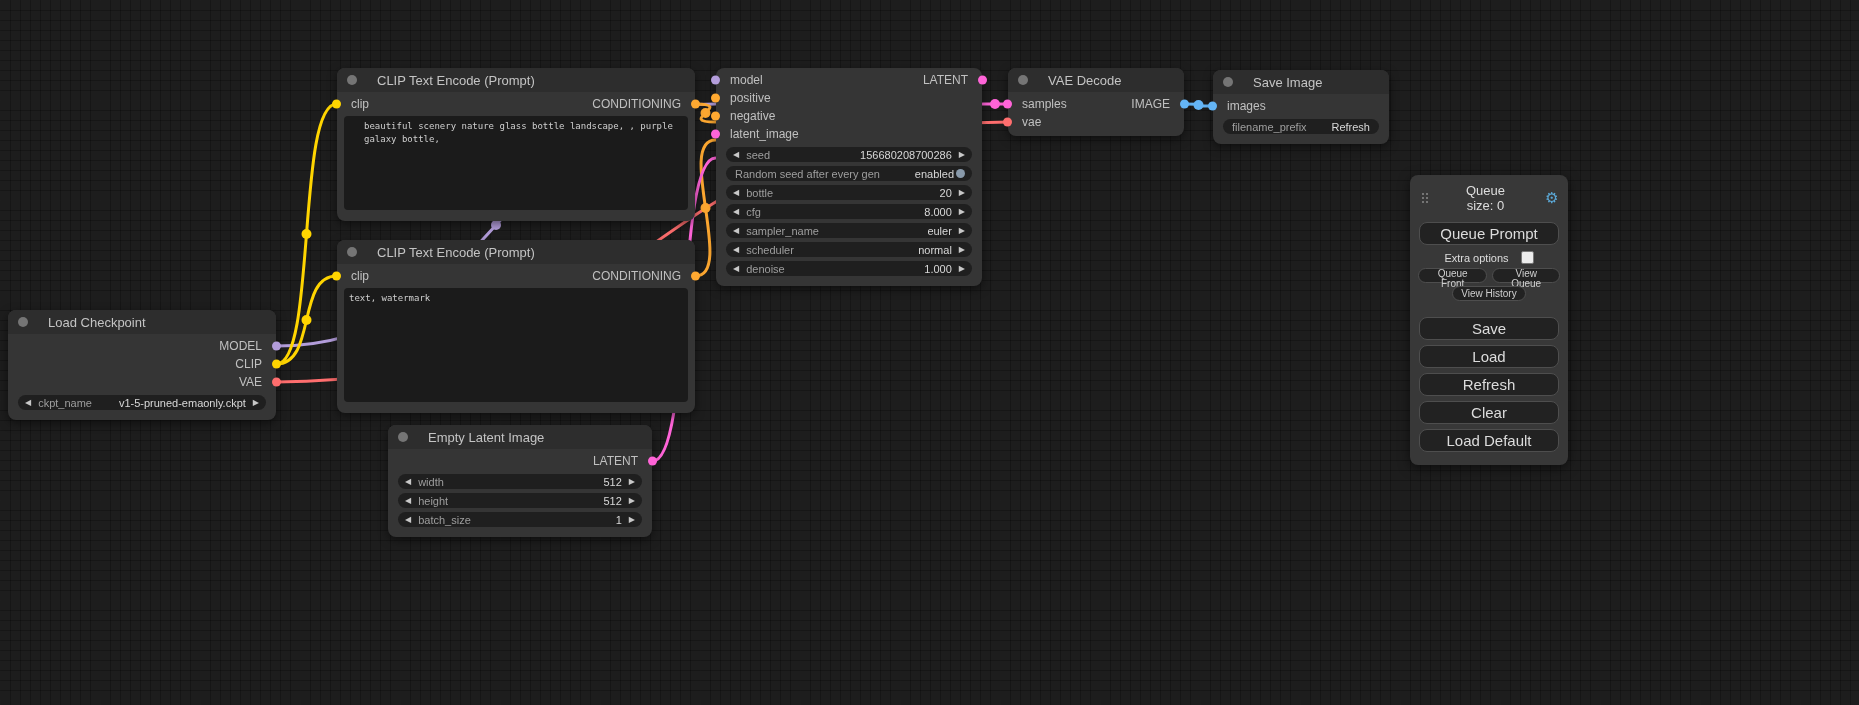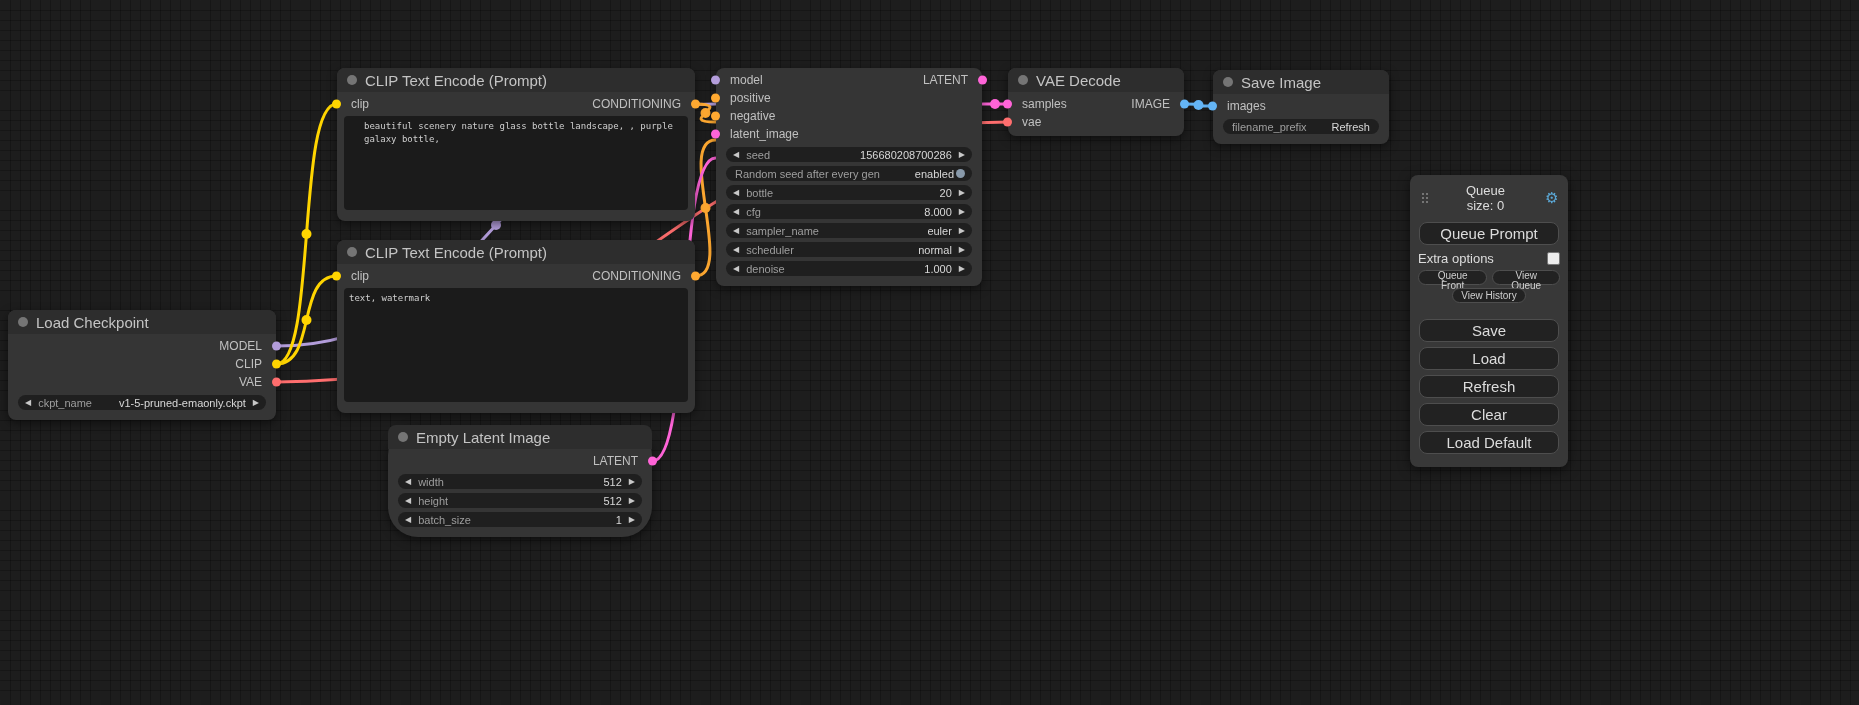--- a/index.html
+++ b/index.html
@@ -19,23 +19,23 @@
 
   
   .node {
     position: absolute; z-index: 2;
     background: #353535;
     border-radius: 8px;
     box-shadow: 0 3px 10px rgba(0,0,0,0.5);
     color: #c8c8c8;
   }
   .node-title {
-    height: 24px; display: flex; align-items: center; gap: 8px;
+    height: 24px; display: flex; align-items: center; gap: 20px;
     background: #2d2d2d; border-radius: 8px 8px 0 0;
-    padding: 0 10px; font-size: 15px; color: #c4c4c4; white-space: nowrap; text-align: center;
+    padding: 0 10px; font-size: 13px; color: #c4c4c4; white-space: nowrap; text-align: center;
   }
   .title-dot { width: 10px; height: 10px; border-radius: 50%; flex: 0 0 auto; }
   .node-body { padding-top: 3px; padding-bottom: 6px; }
   .io-row {
     position: relative; height: 18px;
     display: flex; align-items: center; justify-content: space-between;
     padding: 0 14px; font-size: 12px; color: #c0c0c0;
   }
   .io-in, .io-out { display: flex; align-items: center; }
   .dot { width: 9px; height: 9px; border-radius: 50%; }
@@ -59,21 +59,21 @@
   .prompt-box {
     margin: 3px 7px; background: #1b1b1b; border-radius: 4px;
     font-family: "DejaVu Sans Mono", monospace; font-size: 9px; line-height: 13px;
     color: #cfcfcf; padding: 4px 5px; overflow: hidden; white-space: pre-wrap; word-break: break-word;
   }
 
   
   #node-load-checkpoint { left: 8px;    top: 310px; width: 268px; }
   #node-clip1           { left: 337px;  top: 68px;  width: 358px; height: 153px; }
   #node-clip2           { left: 337px;  top: 240px; width: 358px; height: 173px; }
-  #node-empty-latent    { left: 388px;  top: 425px; width: 264px; border-radius: 30px; }
+  #node-empty-latent    { left: 388px;  top: 425px; width: 264px; }
   #node-ksampler        { left: 716px;  top: 68px;  width: 266px; }
   #node-vae             { left: 1008px; top: 68px;  width: 176px; height: 68px; }
   #node-save            { left: 1213px; top: 70px;  width: 176px; }
   #node-clip1 .prompt-box { height: 94px; padding-left: 20px; }
   #node-clip2 .prompt-box { height: 114px; }
 
   
   .menu {
     position: absolute; z-index: 3; left: 1410px; top: 175px; width: 158px;
     background: #383838; border-radius: 8px; padding: 6px 8px 8px 8px;
@@ -86,21 +86,21 @@
     flex: 0 0 auto;
   }
   .queue-size { flex: 1; text-align: center; }
   .gear { font-size: 15px; margin-left: 4px; cursor: pointer; }
   button { font-family: inherit; cursor: pointer; }
   .big-btn {
     display: block; width: 140px; height: 23px; margin: 5px auto;
     background: #222; border: 1px solid #4e4e4e; border-radius: 8px;
     color: #dcdcdc; font-size: 15px; line-height: 1;
   }
-  .extra-row { display: flex; align-items: center; justify-content: space-between; gap: 12px; font-size: 13px; margin: 6px 0 4px 0; }
+  .extra-row { display: flex; align-items: center; justify-content: center; gap: 12px; font-size: 11px; margin: 6px 0 4px 0; }
   .checkbox { width: 13px; height: 13px; background: #ededed; border-radius: 2px; border: 1px solid #777; }
   .small-row { display: flex; justify-content: center; gap: 5px; margin: 3px 0; }
   .small-btn {
     height: 15px; padding: 0 8px; background: #222; border: 1px solid #4e4e4e;
     border-radius: 8px; color: #cfcfcf; font-size: 10px; line-height: 1;
   }
   .menu-gap { height: 8px; }
 </style>
 </head>
 <body>

